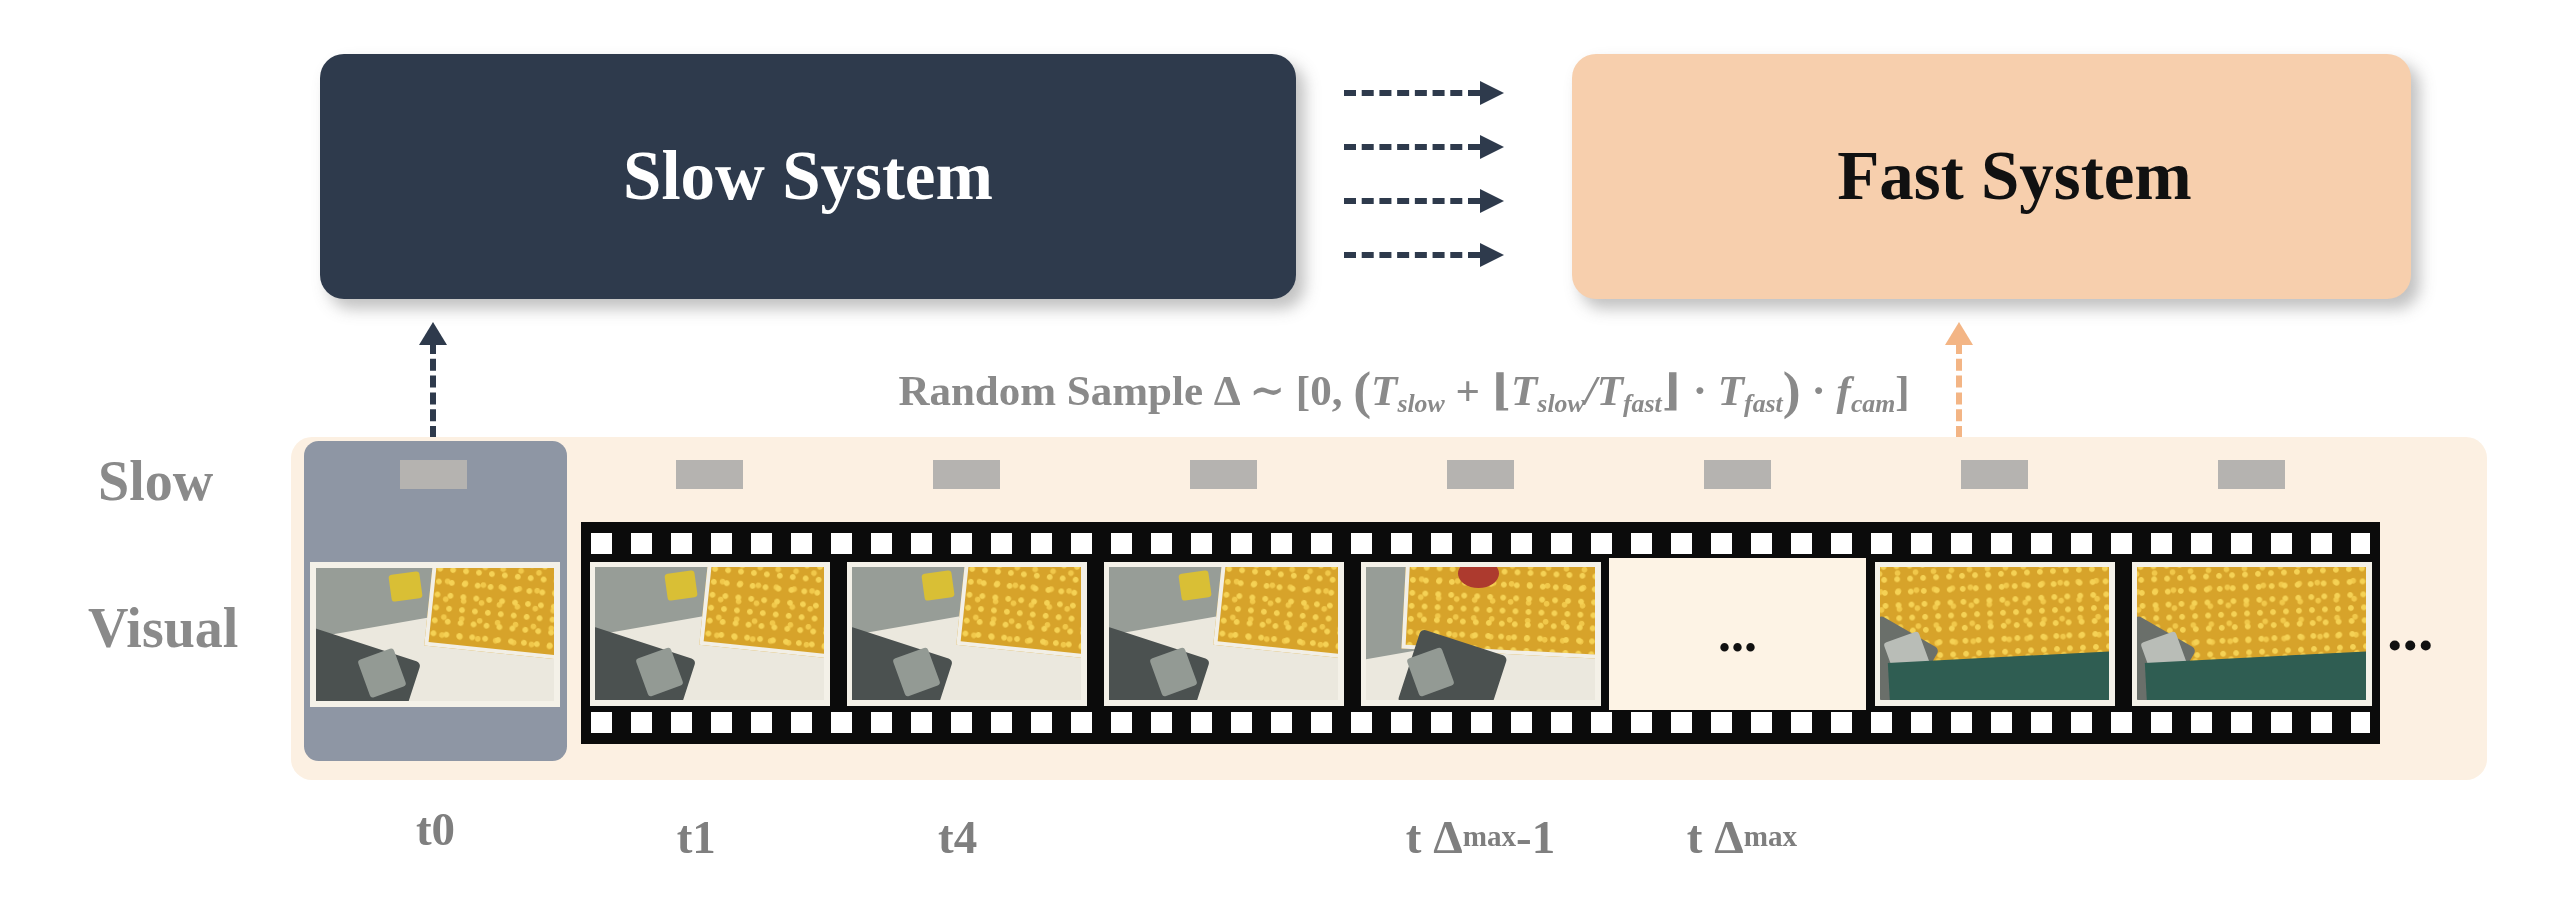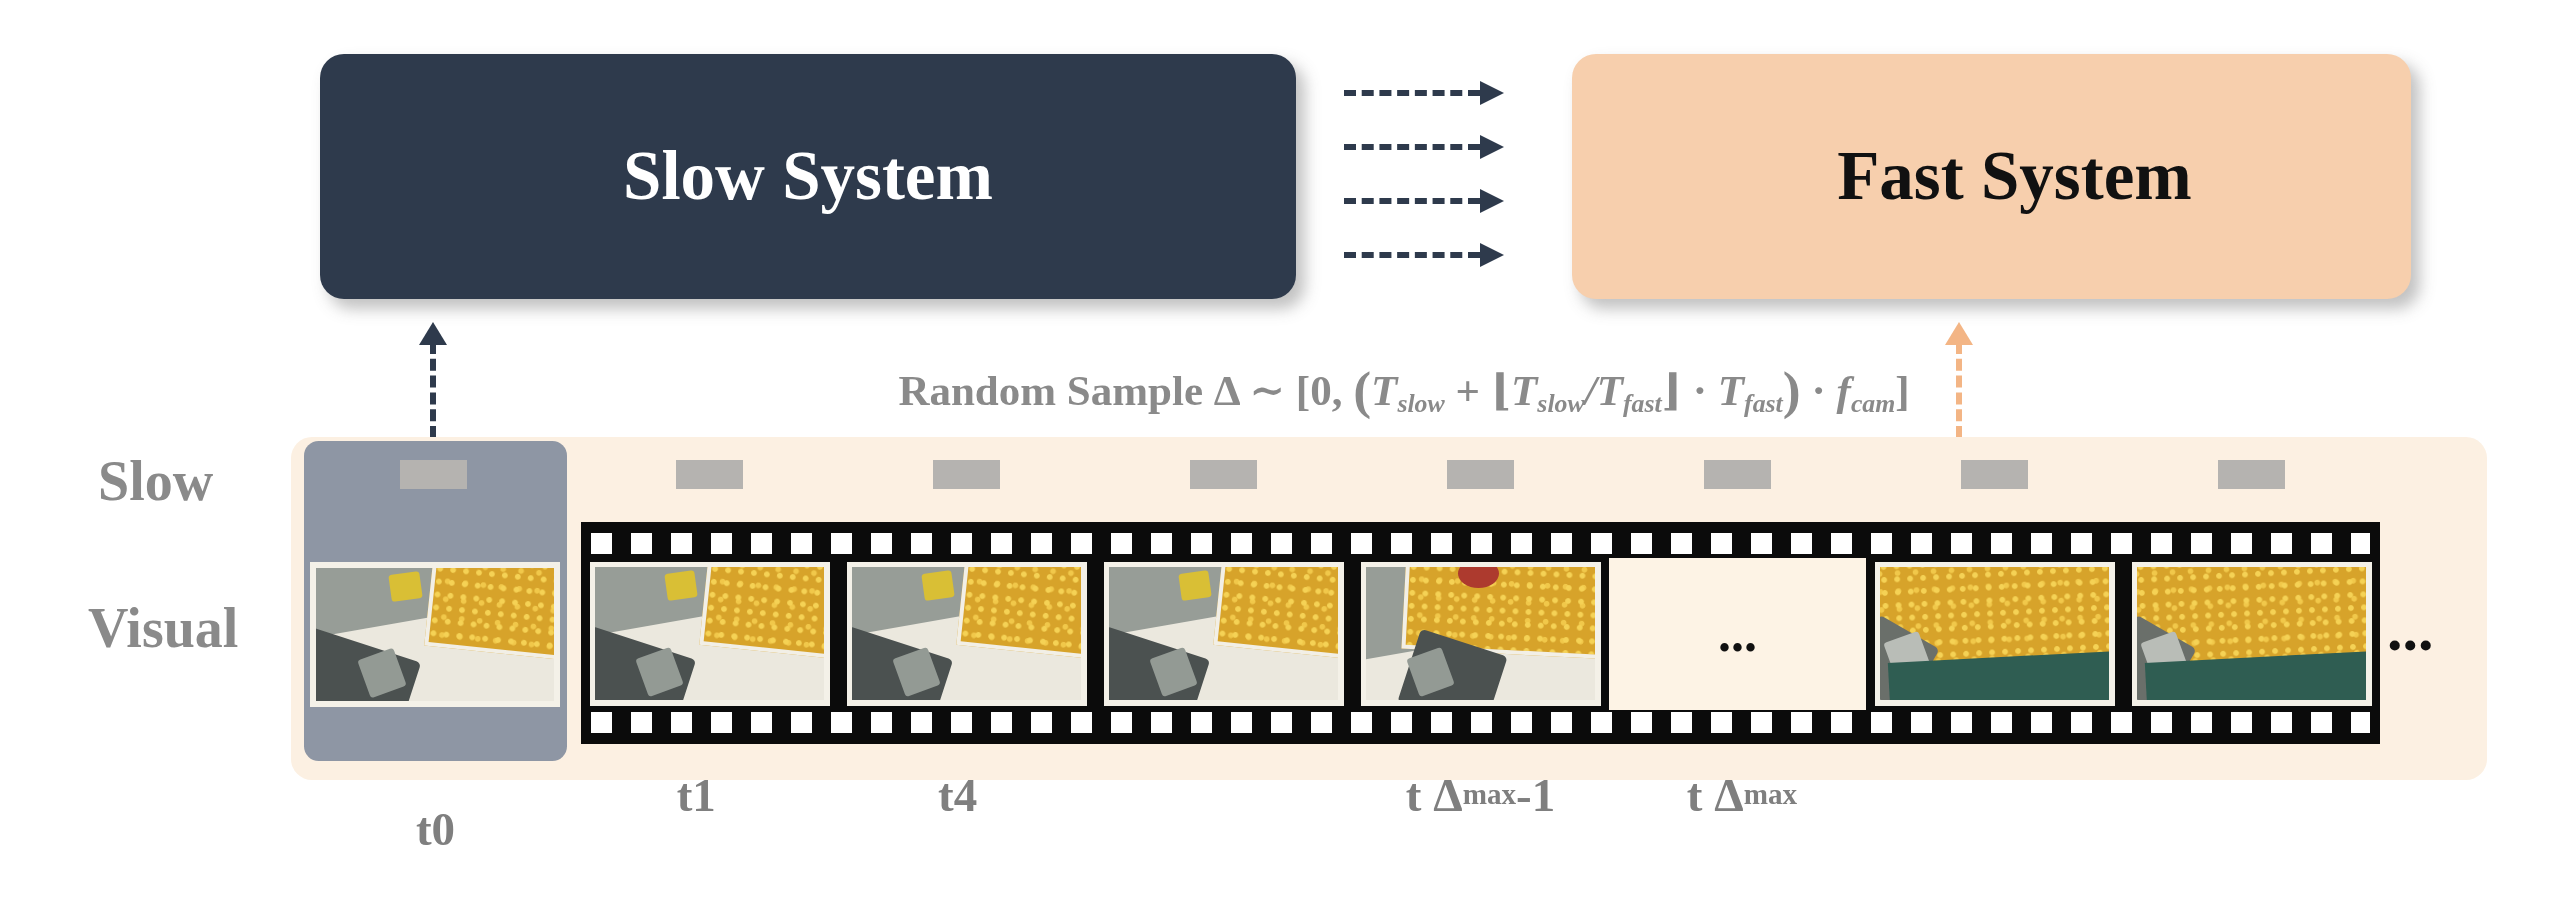--- a/index.html
+++ b/index.html
@@ -58,21 +58,21 @@
 
   .strip{position:absolute;left:581px;top:522px;width:1799px;height:222px;background:var(--film-black);}
   .strip::before,.strip::after{content:"";position:absolute;left:9.8px;right:9.8px;height:21px;
     background:repeating-linear-gradient(90deg,#ffffff 0 21px,transparent 21px 40px);}
   .strip::before{top:11.4px;} .strip::after{bottom:11.4px;}
 
   .grid{position:absolute;left:581px;width:1799px;display:grid;grid-template-columns:repeat(7,1fr);
     justify-items:center;align-items:center;}
   .grid.tokens{top:460px;height:29px;}
   .grid.frames{top:557px;height:153px;}
-  .grid.labels{top:766px;height:57px;gap:31px;}
+  .grid.labels{top:808px;height:57px;gap:31px;}
   .cell{display:flex;align-items:center;justify-content:center;width:100%;height:100%;}
 
   .token{width:67px;height:29px;background:var(--state-token);}
   .film-frame{width:240px;height:144px;background:#f4f1e8;padding:5.7px;box-sizing:border-box;}
   .film-blank{width:100%;height:152px;background:var(--film-cream);
     display:flex;align-items:center;justify-content:center;
     font-size:52px;font-weight:700;color:#111;}
 
   .frame-label,.t0-label{font-size:47px;font-weight:700;color:#7f7f7f;white-space:nowrap;}
   .t0-label{position:absolute;left:304px;top:802px;width:263px;text-align:center;}

